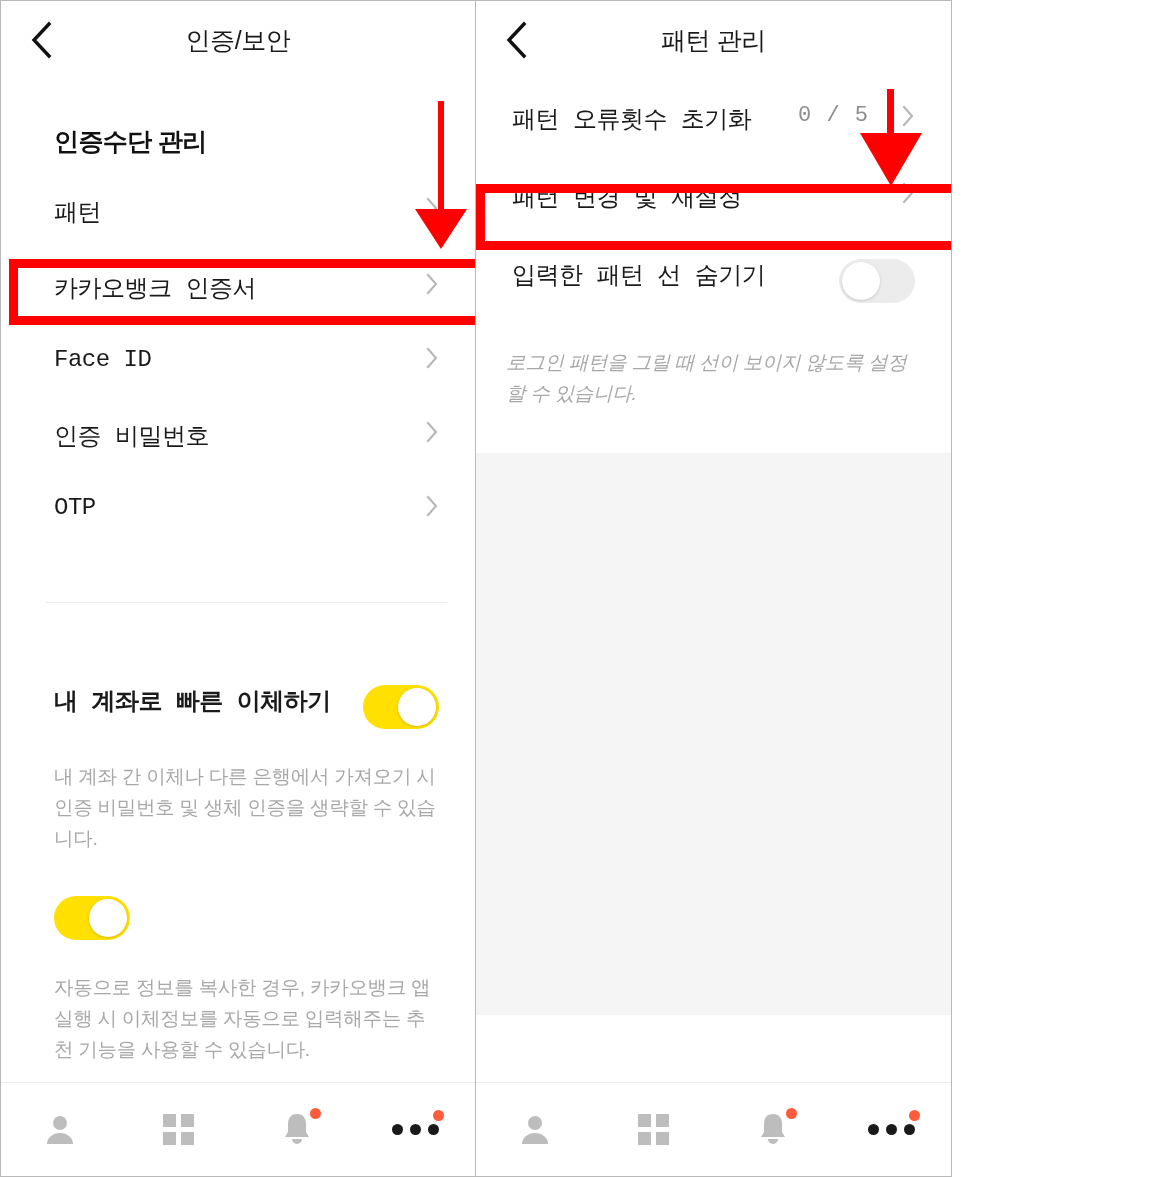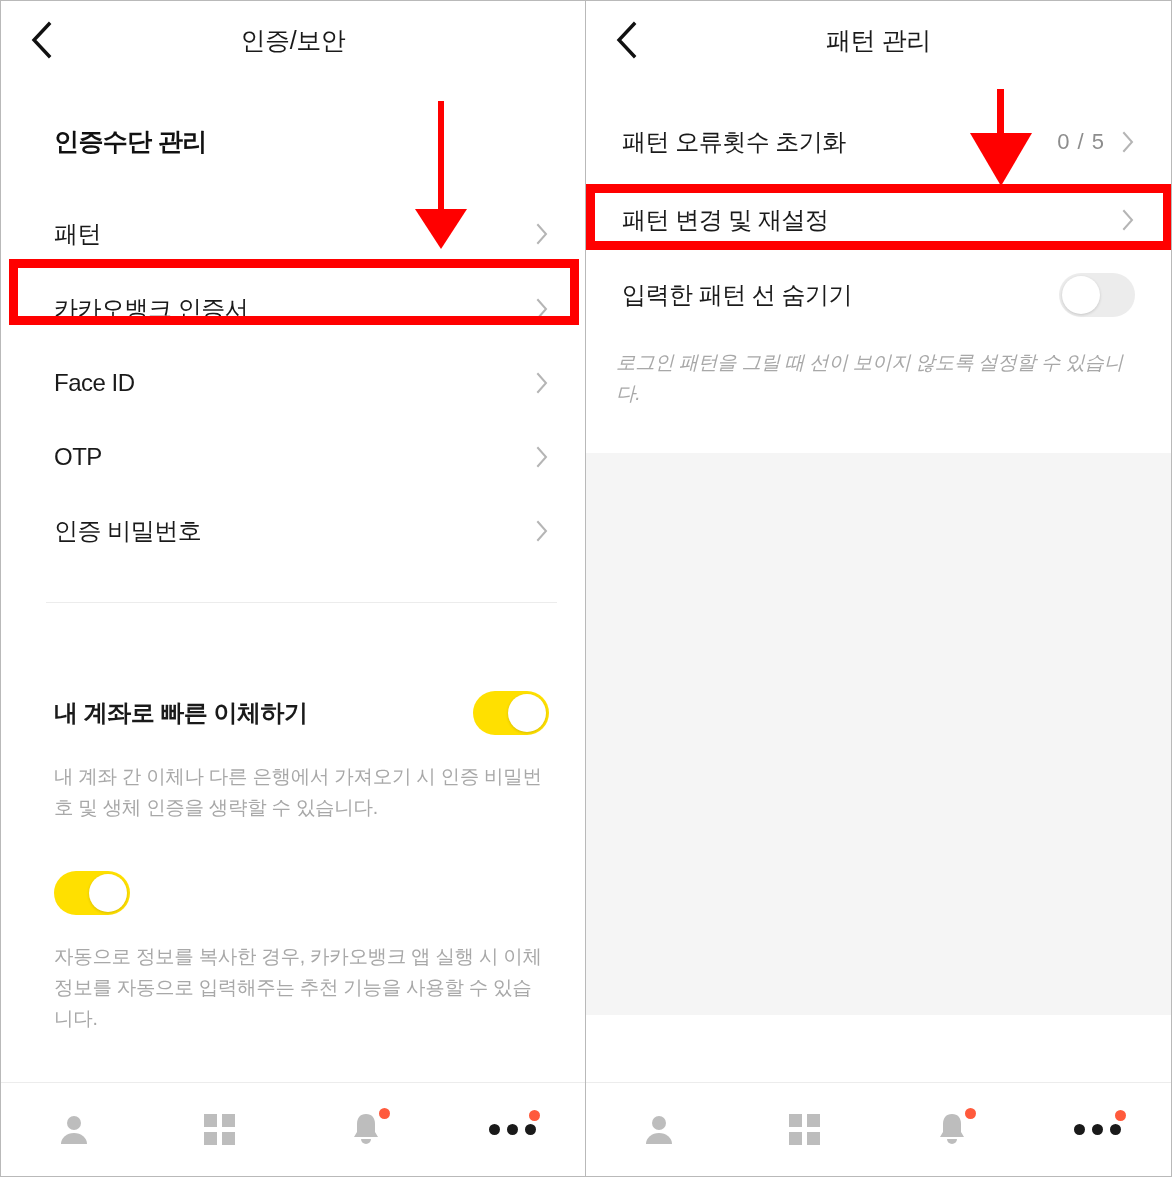--- a/index.html
+++ b/index.html
@@ -9,21 +9,21 @@
     font-family: "Liberation Sans", "DejaVu Sans", sans-serif;
     overflow: hidden;
   }
   .screens {
     display: flex;
     width: 1172px; height: 1177px;
     position: relative;
   }
   .phone {
     position: relative;
-    width: 586px; height: 1177px;
+    width: 476px; height: 1177px;
     background: #4d7c0f;
     border: 1px solid #b9b9b9;
     border-top-width: 1px;
     overflow: hidden;
   }
   .phone.left  { border-right-width: 1px; }
   .phone.right { border-left-width: 0px; }
 
   
   .hdr {
@@ -59,35 +59,36 @@
   }
   .section-title {
     font-size: 25px;
     font-weight: bold;
     color: #111;
     padding: 0 36px;
     letter-spacing: -0.6px;
   }
   .row {
     display: flex;
-    align-items: center;
+    align-items: flex-start;
     justify-content: space-between;
     padding: 0 36px;
     height: 74px;
+    font-family: Liberation Mono, monospace;
   }
   .row-label {
     font-size: 24px;
     color: #1a1a1a;
     letter-spacing: -0.5px;
   }
   .row-label.bold { font-weight: bold; }
   .row-right {
     display: flex;
     align-items: center;
-    gap: 16px;
+    gap: 32px;
     margin-left: 17px;
   }
   .row-value {
     font-size: 22px;
     color: #8d8d8d;
     letter-spacing: 1px;
   }
   .chev {
     width: 14px; height: 24px;
     flex: 0 0 auto;
@@ -212,30 +213,30 @@
       <div class="row">
         <span class="row-label">Face ID</span>
         <span class="chev">
           <svg width="14" height="24" viewBox="0 0 14 24">
               <polyline points="3,3 11,12 3,21" fill="none" stroke="#b5b5b5" stroke-width="2" stroke-linecap="square"></polyline>
             </svg>
         </span>
       </div>
 
       <div class="row">
+        <span class="row-label">인증 비밀번호</span>
+        <span class="chev">
+          <svg width="14" height="24" viewBox="0 0 14 24">
+              <polyline points="3,3 11,12 3,21" fill="none" stroke="#b5b5b5" stroke-width="2" stroke-linecap="square"></polyline>
+            </svg>
+        </span>
+      </div>
+
+      <div class="row">
         <span class="row-label">OTP</span>
-        <span class="chev">
-          <svg width="14" height="24" viewBox="0 0 14 24">
-              <polyline points="3,3 11,12 3,21" fill="none" stroke="#b5b5b5" stroke-width="2" stroke-linecap="square"></polyline>
-            </svg>
-        </span>
-      </div>
-
-      <div class="row">
-        <span class="row-label">인증 비밀번호</span>
         <span class="chev">
           <svg width="14" height="24" viewBox="0 0 14 24">
               <polyline points="3,3 11,12 3,21" fill="none" stroke="#b5b5b5" stroke-width="2" stroke-linecap="square"></polyline>
             </svg>
         </span>
       </div>
 
       <div style="height:34px"></div>
       <div class="divider"></div>
       <div style="height:40px"></div>

